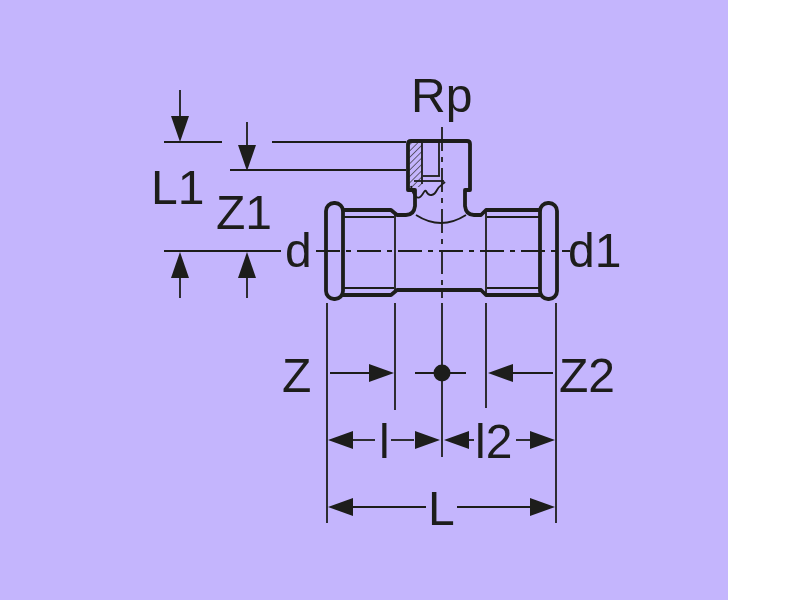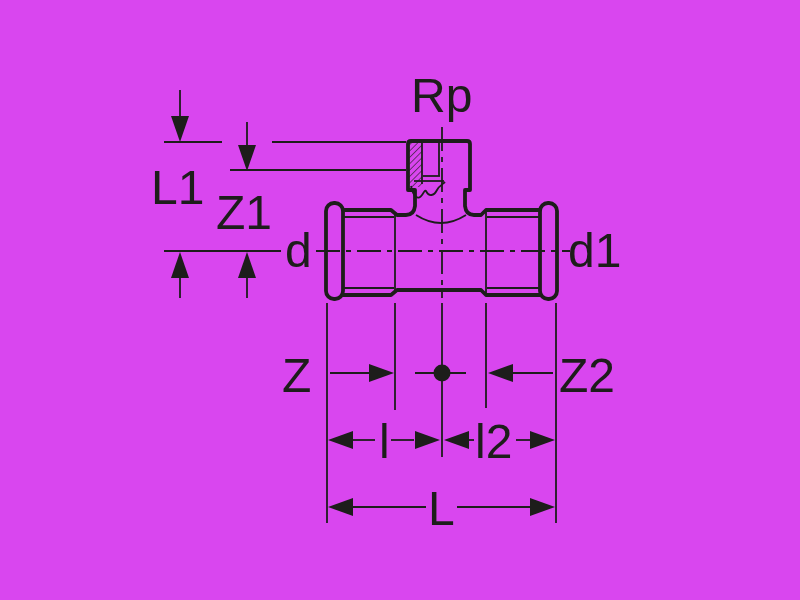--- a/index.html
+++ b/index.html
@@ -6,23 +6,23 @@
     margin: 0;
     padding: 0;
     background: #ffffff;
     width: 800px;
     height: 600px;
     overflow: hidden;
     font-family: "Liberation Sans", sans-serif;
   }
   .stage {
     position: relative;
-    width: 800px;
+    width: 728px;
     height: 600px;
-    background: #d946ef;
+    background: #c4b5fd;
   }
   svg { display: block; }
   .lbl {
     font-family: "Liberation Sans", sans-serif;
     font-size: 48px;
     fill: #1d1d1b;
   }
   .thick { stroke: #1d1d1b; stroke-width: 3.8; fill: none; stroke-linecap: round; stroke-linejoin: round; }
   .thin  { stroke: #1d1d1b; stroke-width: 1.8; fill: none; stroke-linecap: butt; }
   .fillb { fill: #1d1d1b; stroke: none; }

